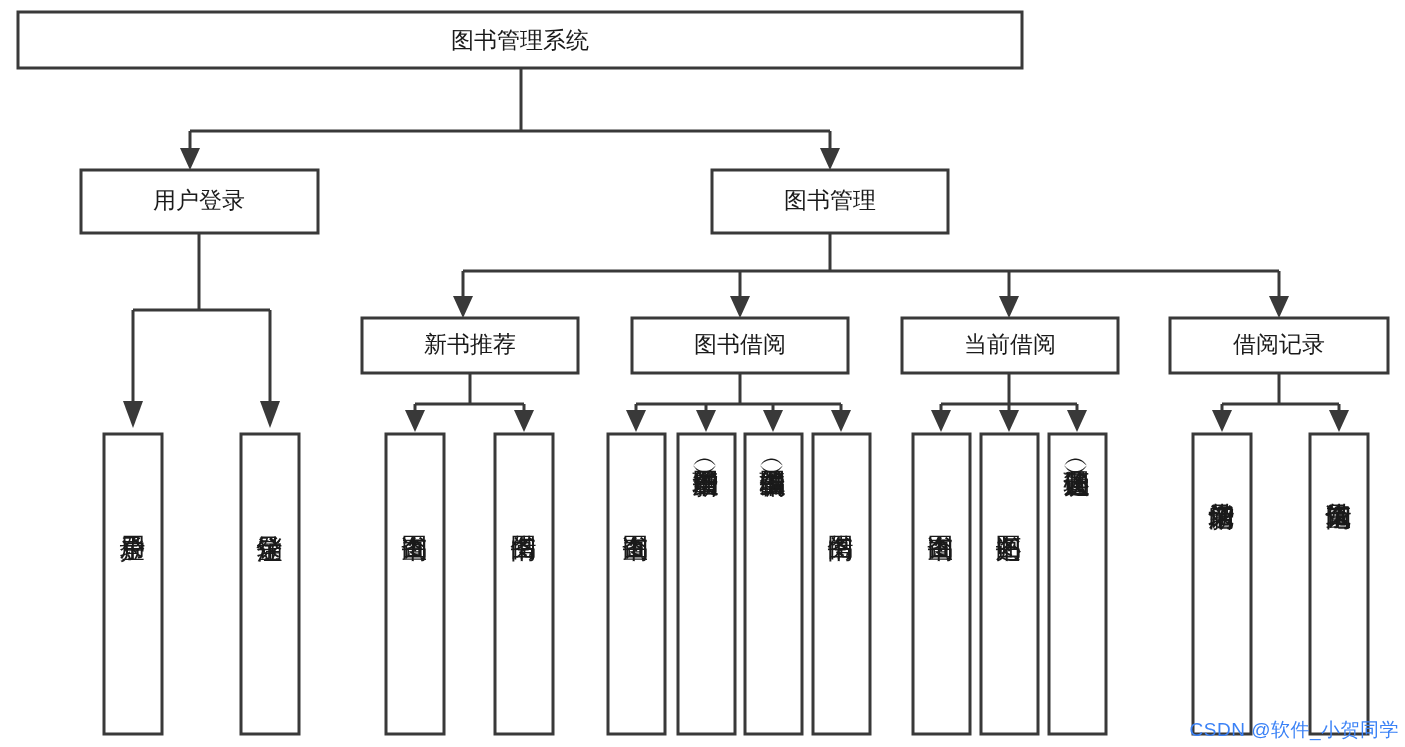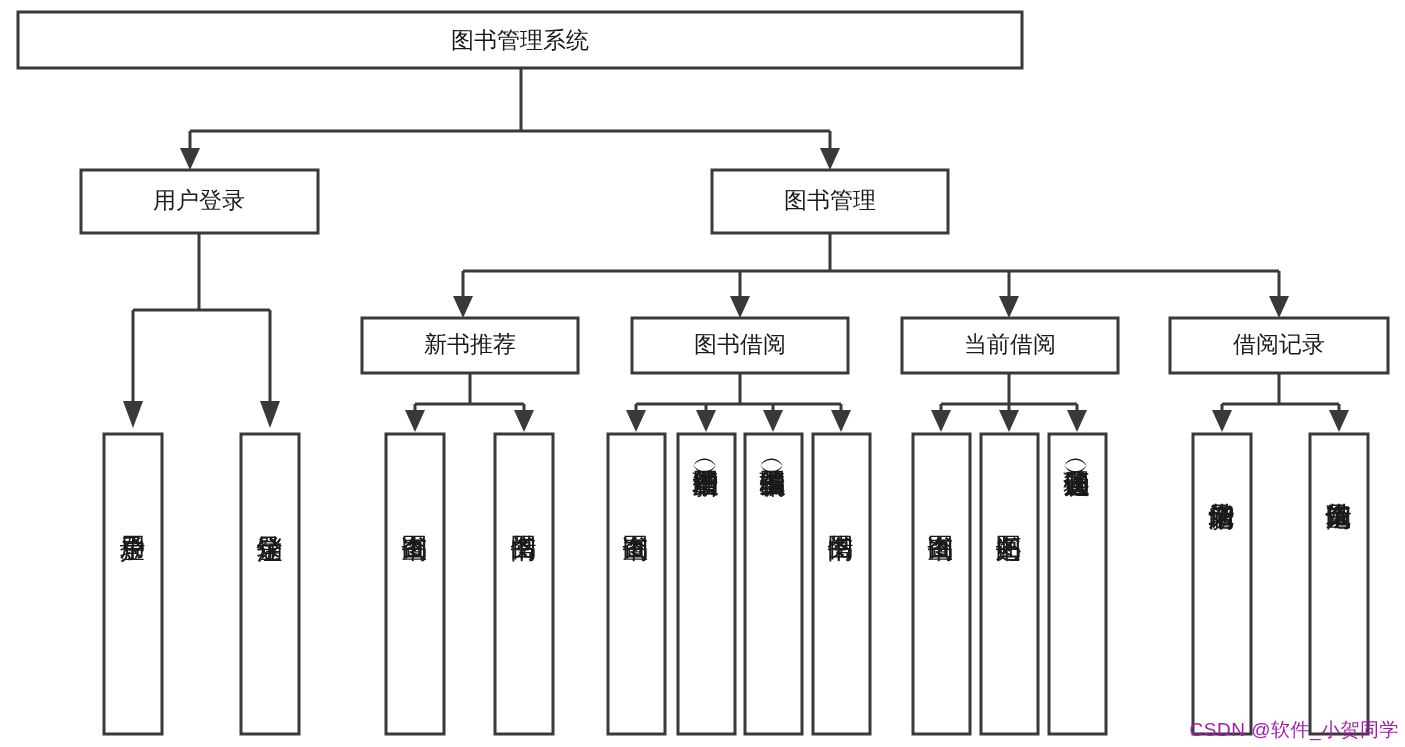--- a/index.html
+++ b/index.html
@@ -59,21 +59,21 @@
   .arrow-head {
     fill: #393939;
     stroke: none;
   }
   .watermark {
     position: absolute;
     right: 6px;
     bottom: 4px;
     font-family: "Liberation Sans", "DejaVu Sans", sans-serif;
     font-size: 19px;
-    color: #a21caf;
+    color: #3b82f6;
     white-space: nowrap;
     letter-spacing: 0.5px;
     pointer-events: none;
   }
 </style>
 </head>
 <body>
 
 <div id="diagram-root">
 

